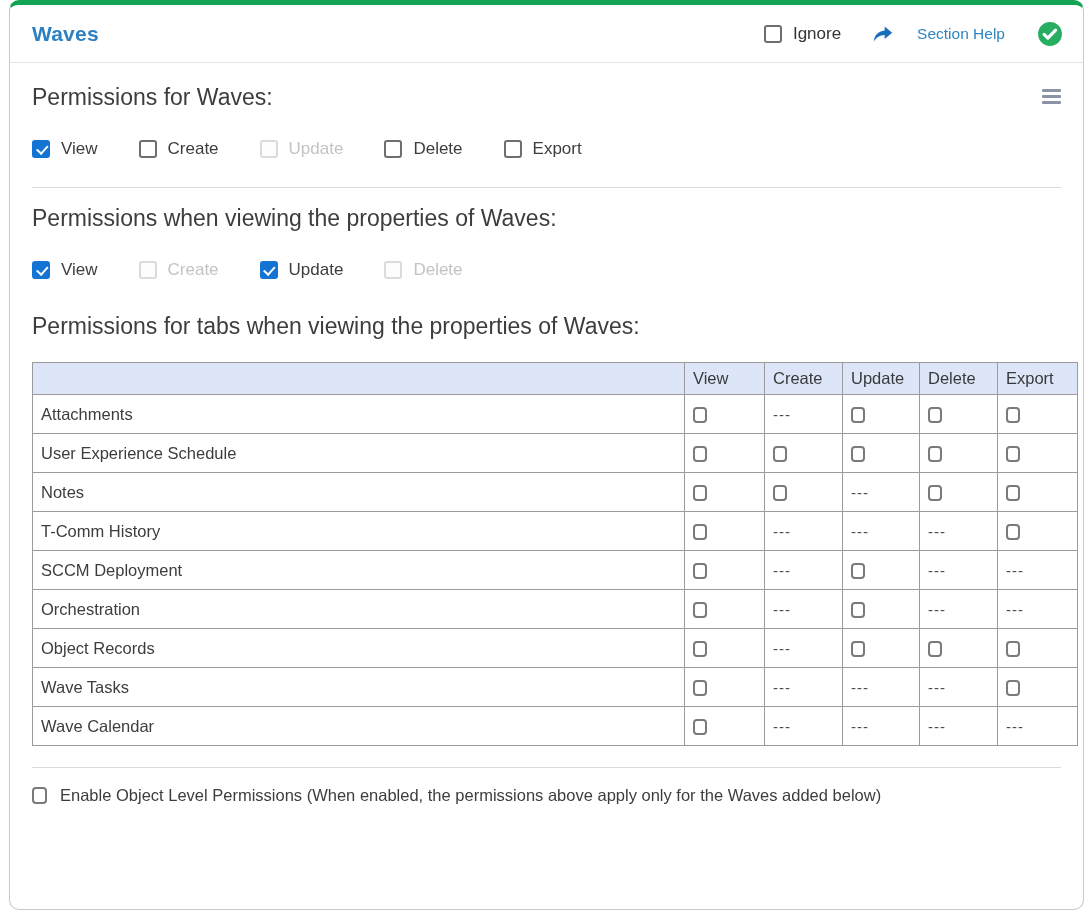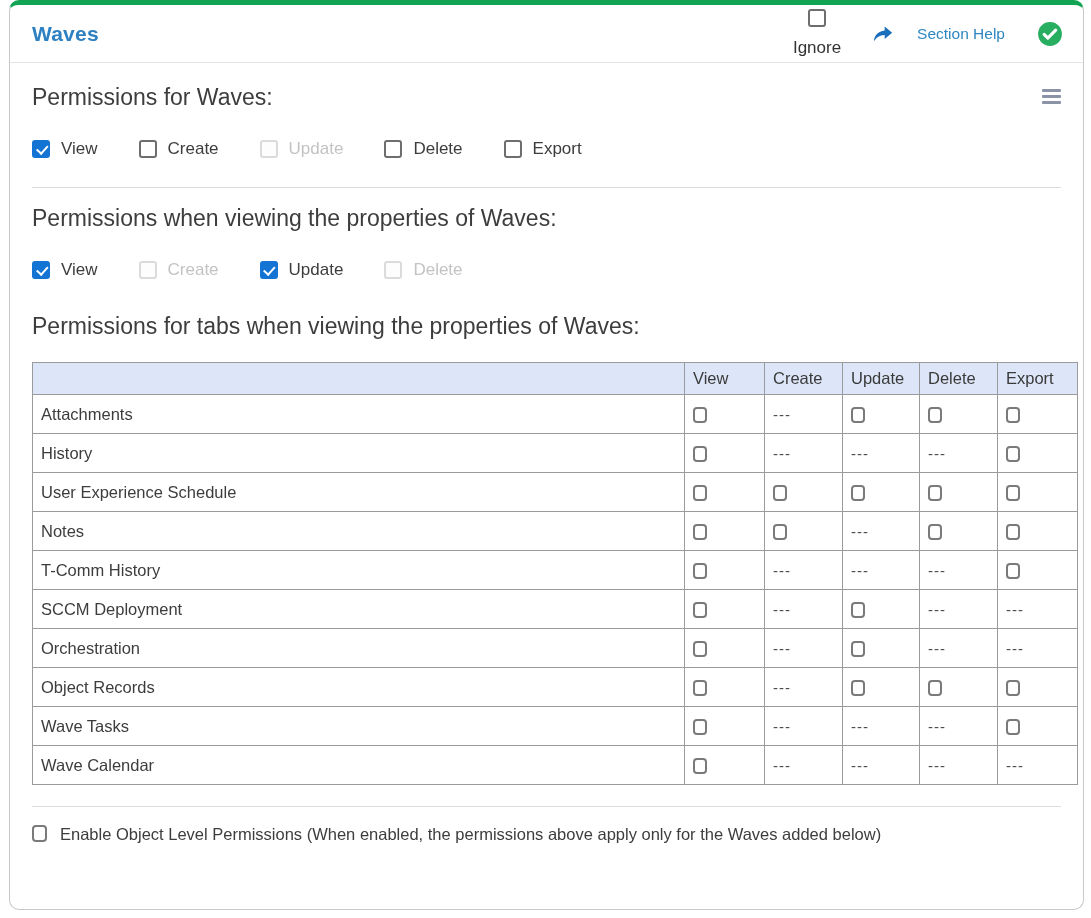--- a/index.html
+++ b/index.html
@@ -20,21 +20,21 @@
     overflow:hidden;
   }
   
   .card-header {
     display:flex; align-items:center;
     height:57px; padding:0 20px 0 22px;
     border-bottom:1px solid #e4e4e4;
   }
   .title { font-size:21px; font-weight:700; color:#2d80c2; letter-spacing:.2px; }
   .header-right { margin-left:auto; display:flex; align-items:center; gap:32px; }
-  .ignore-group { display:flex; align-items:center; gap:11px; font-size:17px; color:#333; cursor:pointer;flex-direction:column; }
+  .ignore-group { display:flex; align-items:center; gap:11px; font-size:17px; color:#333; cursor:pointer; }
   .help-link { display:flex; align-items:center; gap:24px; font-size:15.5px; color:#2e86c1; text-decoration:none; cursor:pointer; }
   .check-circle { display:inline-flex; width:26px; height:26px; }
   
   .card-body { padding:21px 22px 0 22px; }
   .section-label { font-size:23px; color:#3d3d3d; }
   .label-row { display:flex; align-items:flex-start; justify-content:space-between; margin-bottom:28px; }
   .hamburger { display:inline-block; cursor:pointer; padding:2px 0; }
   .hamburger i { display:block; width:19px; height:3.5px; background:#8b93a7; border-radius:1px; margin:2.6px 0; }
   .divider { border:none; border-top:1px solid #dcdcdc; margin:0; }
   
@@ -64,21 +64,21 @@
   .perm-table td { height:38px; padding:0 8px; }
   .perm-table col.c-name { width:652px; }
   .perm-table col.c-perm { width:78px; }
   .cb-sm {
     box-sizing:border-box; display:inline-block; vertical-align:middle;
     width:14px; height:16px;
     border:2px solid #7a7a7a; border-radius:4px; background:#fff;
   }
   .dash { color:#4d4d4d; font-size:15px; letter-spacing:1px; }
   
-  .olp-row { display:flex; align-items:flex-start; gap:13px; margin:18px 0 0 0; font-size:16.5px; cursor:pointer; }
+  .olp-row { display:flex; align-items:center; gap:13px; margin:18px 0 0 0; font-size:16.5px; cursor:pointer; }
   .cb-md {
     box-sizing:border-box; display:inline-block; flex:none;
     width:15px; height:17px;
     border:2px solid #7a7a7a; border-radius:4px; background:#fff;
   }
 </style>
 </head>
 <body>
 
 <div class="card">
@@ -184,28 +184,20 @@
       <tbody>
           <tr>
             <td>Attachments</td>
             <td><span class="cb-sm"></span></td>
             <td><span class="dash">---</span></td>
             <td><span class="cb-sm"></span></td>
             <td><span class="cb-sm"></span></td>
             <td><span class="cb-sm"></span></td>
           </tr>
           <tr>
-            <td>History</td>
-            <td><span class="cb-sm"></span></td>
-            <td><span class="dash">---</span></td>
-            <td><span class="dash">---</span></td>
-            <td><span class="dash">---</span></td>
-            <td><span class="cb-sm"></span></td>
-          </tr>
-          <tr>
             <td>User Experience Schedule</td>
             <td><span class="cb-sm"></span></td>
             <td><span class="cb-sm"></span></td>
             <td><span class="cb-sm"></span></td>
             <td><span class="cb-sm"></span></td>
             <td><span class="cb-sm"></span></td>
           </tr>
           <tr>
             <td>Notes</td>
             <td><span class="cb-sm"></span></td>

